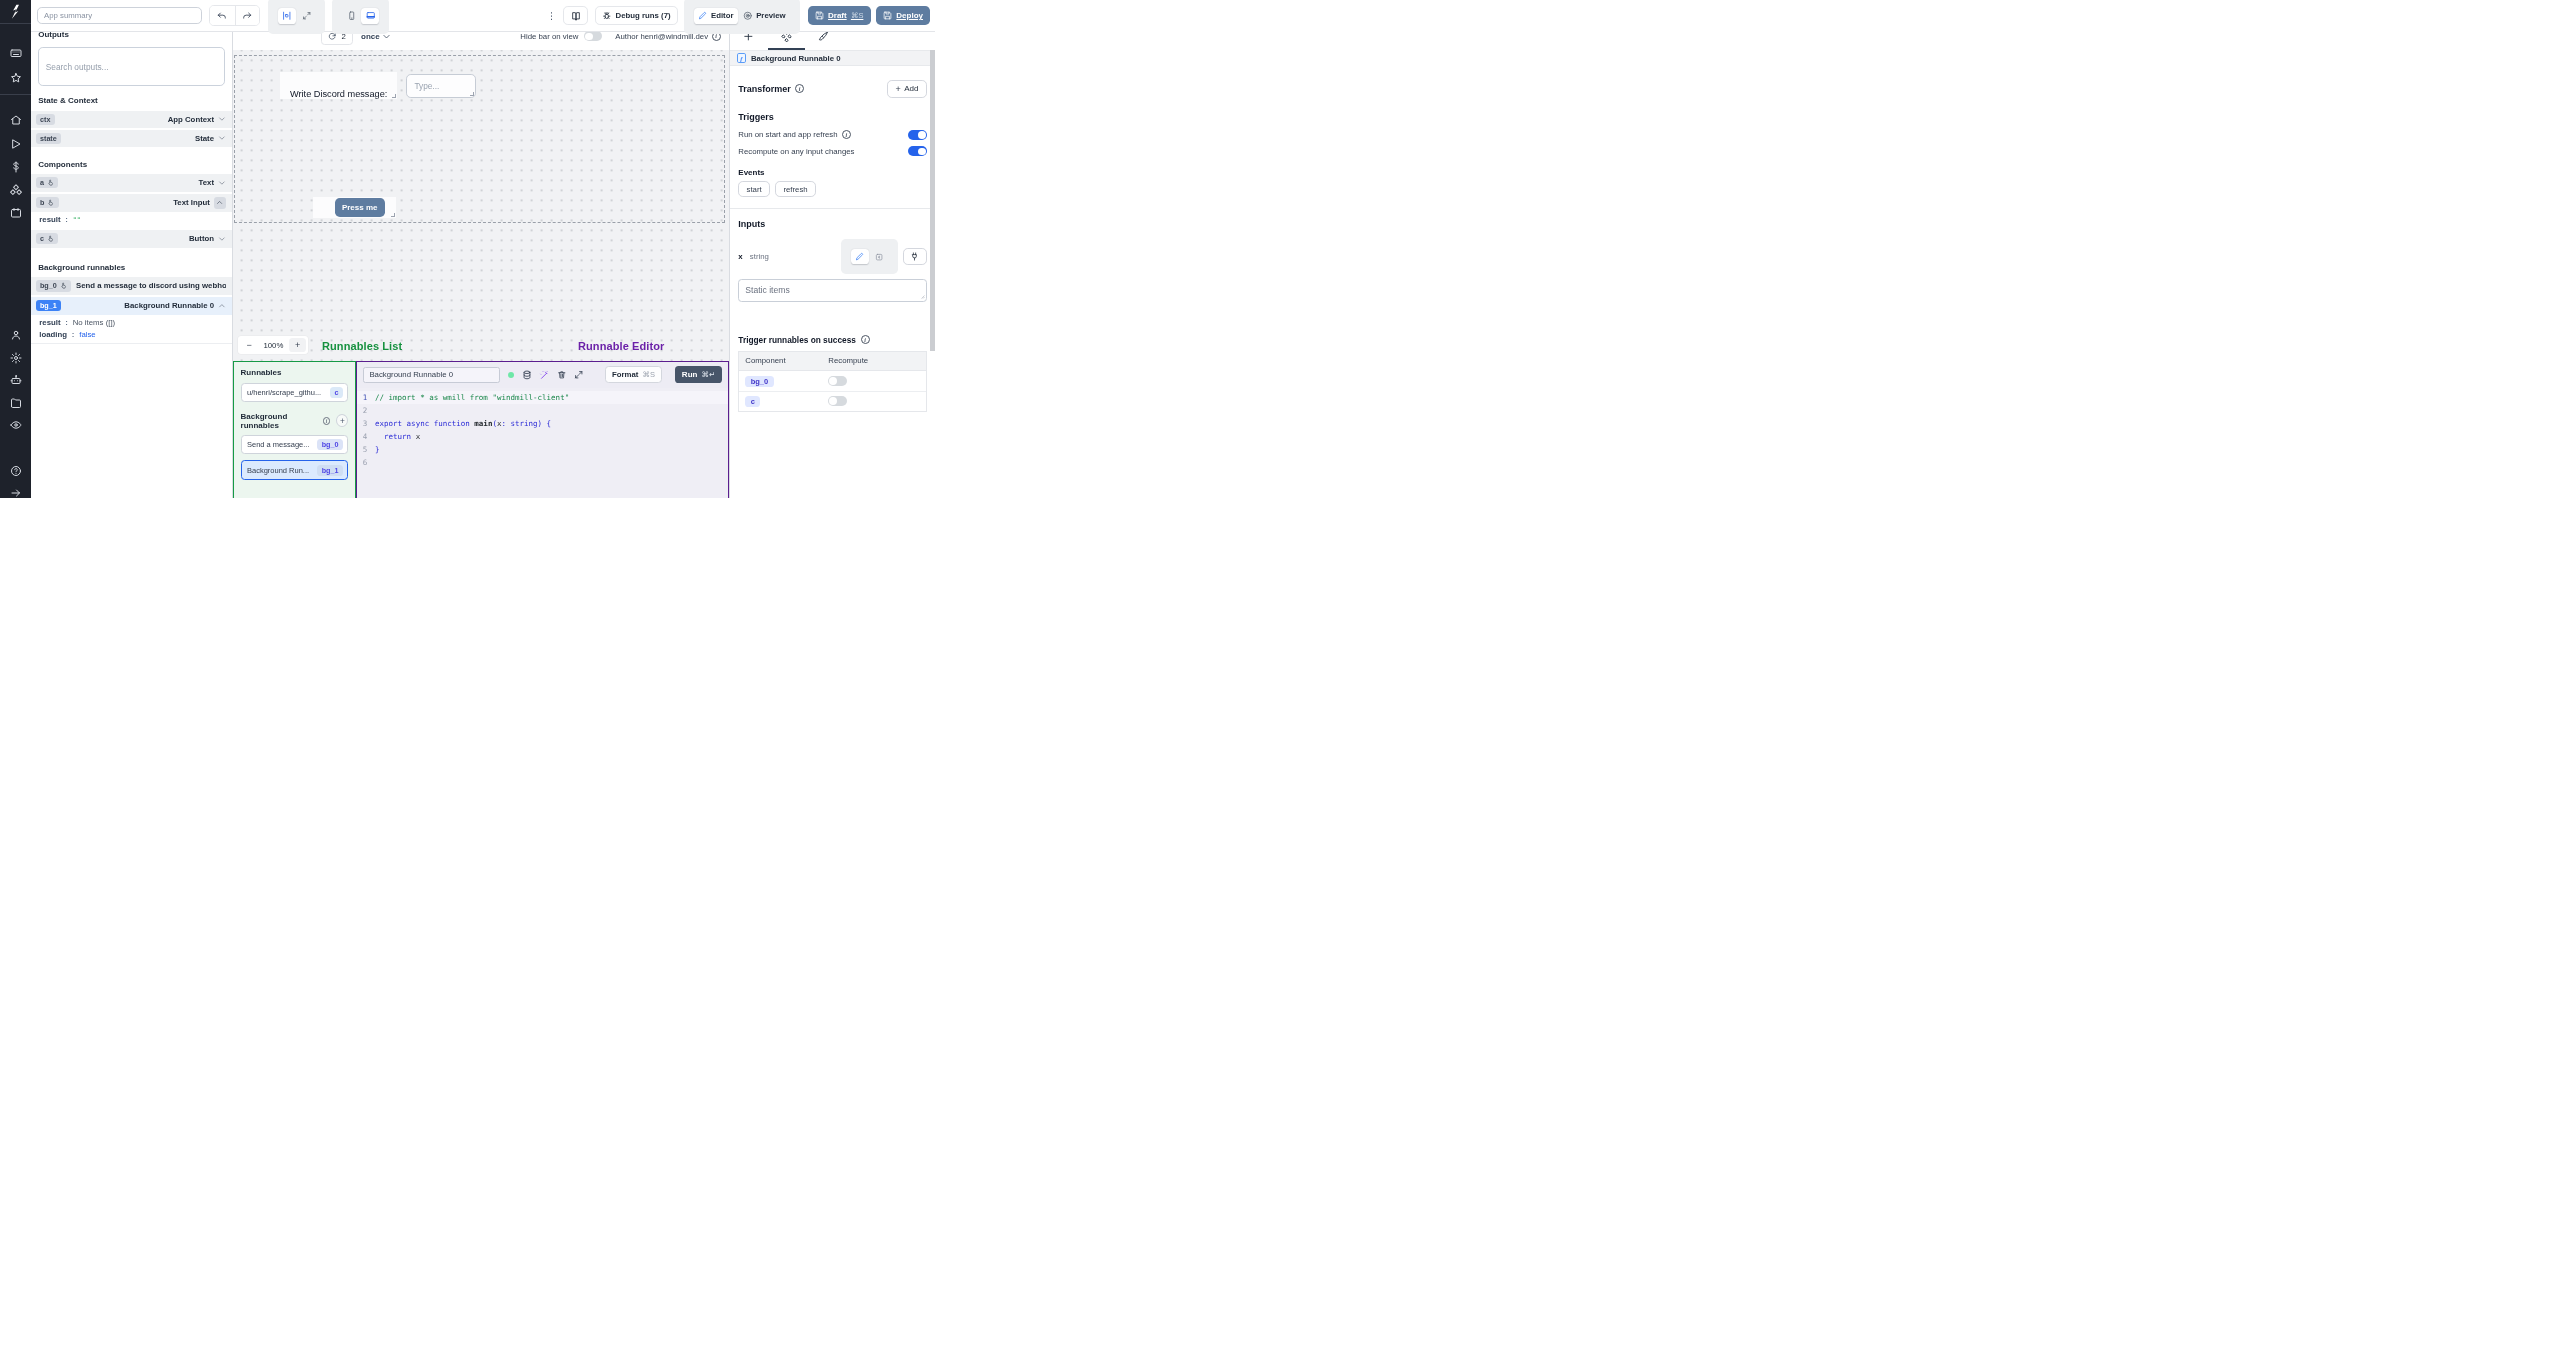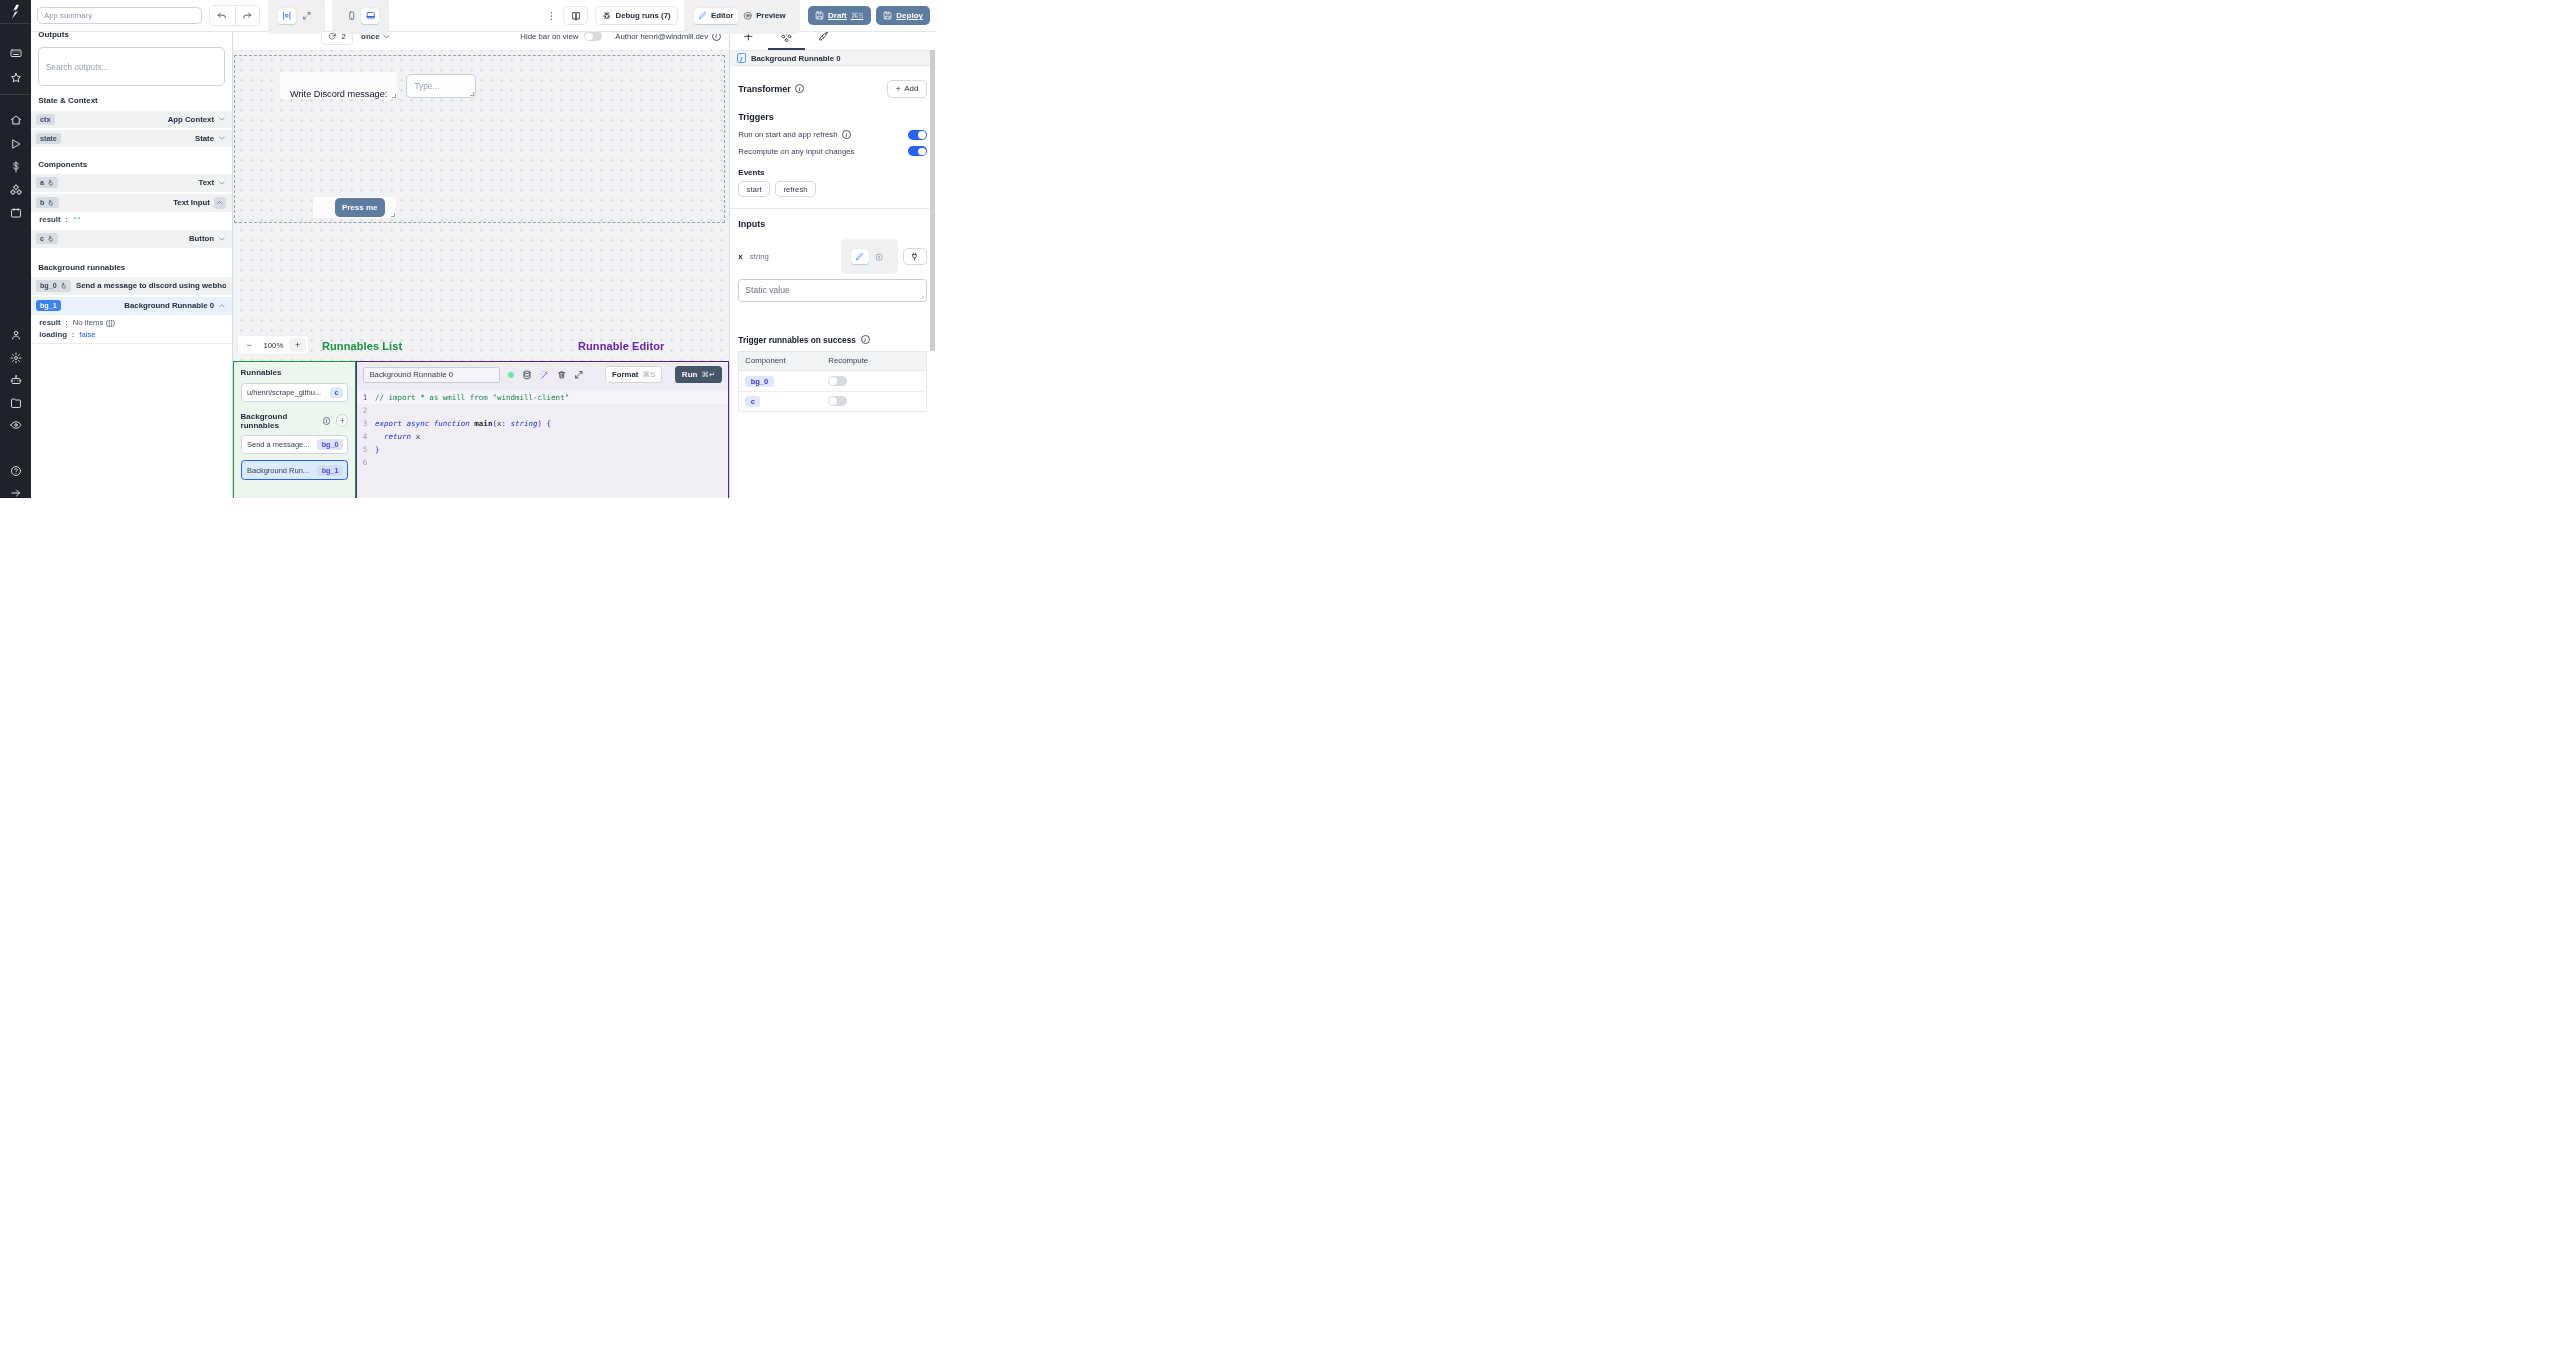--- a/index.html
+++ b/index.html
@@ -111,21 +111,21 @@
   .btn-format .sc { font-size:7.5px; color:#9ca3af; }
   .btn-run { height:17.3px; background:#475569; border-radius:3.6px; display:flex; align-items:center; gap:4.2px; padding:0 6.6px; color:#fff; cursor:pointer; flex:none; }
   .btn-run .t { font-size:8px; font-weight:bold; }
   .btn-run .sc { font-size:7.5px; color:#e2e8f0; }
   .ed-code { flex:1; background:#efeef5; font-family:"DejaVu Sans Mono",monospace; font-size:7.5px; padding-top:3px; overflow:hidden; }
   .code-row { display:flex; height:13px; line-height:13px; }
   .code-row.active { background:#f5f4fa; }
   .gutter { width:18px; text-align:right; padding-right:7.8px; color:#9aa0af; flex:none; }
   .gutter.cur { color:#3f51b5; }
   .cline { white-space:pre; }
-  .tk-com { color:#188649; } .tk-kw { color:#2a2ad6;font-style:italic; } .tk-pn { color:#2a2ad6; } .tk-id { color:#24292e; } .tk-fn { color:#24292e;font-weight:bold; } .tk-pl { color:#24292e; }
+  .tk-com { color:#188649; } .tk-kw { color:#2a2ad6; } .tk-pn { color:#2a2ad6; } .tk-id { color:#24292e; } .tk-fn { color:#24292e;font-weight:bold; } .tk-pl { color:#24292e; }
 
   
   .rpanel { position:absolute; right:0; top:22.7px; width:206px; bottom:0; background:#fff; border-left:0.6px solid #d9dce1; z-index:3; }
   .rtabs { position:relative; height:27.4px; display:flex; align-items:center; }
   .rtab { position:absolute; color:#24303f; cursor:pointer; }
   .rtab-underline { position:absolute; left:38px; bottom:0; width:37px; height:1.8px; background:#334155; }
   .rheader { height:16px; background:#f2f3f5; border-top:0.6px solid #e7e9ec; border-bottom:0.6px solid #e7e9ec; display:flex; align-items:center; padding:0 6.6px; gap:4.8px; }
   .ficon { width:9.5px; height:9.5px; border:0.9px solid #5a9cf8; background:#eff6ff; border-radius:1.8px; color:#3b82f6; font-family:"Liberation Serif",serif; font-style:italic; font-weight:bold; font-size:6.6px; display:flex; align-items:center; justify-content:center; flex:none; }
   .rheader .t { font-size:7.8px; font-weight:bold; color:#1f2937; }
   .rcontent { position:absolute; left:0; right:0; top:44px; bottom:0; padding:0 8.3px; overflow:hidden; }
@@ -676,21 +676,21 @@
               </svg>
             </div>
         </div>
         <div class="plugbtn">
             <svg class="ico" width="9" height="9" viewBox="0 0 24 24">
               <path d="M9 7V2.5M15 7V2.5M7 7h10v4a5 5 0 01-10 0zM12 16v5.5"></path>
             </svg>
           </div>
       </div>
       <div class="statbox">
-        <span>Static value</span>
+        <span>Static items</span>
         <svg class="ico" style="position:absolute;right:1.2px;bottom:1.2px;color:#9ca3af" width="6" height="6" viewBox="0 0 24 24">
             <path d="M21 11L11 21M21 17l-4 4"></path>
           </svg>
       </div>
       <div class="row-flex" style="margin-top:33px">
         <span class="h13" style="font-size:8.3px">Trigger runnables on success</span>
         <span class="info" style="margin-left:4.8px">i</span>
       </div>
       <div class="trigtable">
         <div class="thead">

